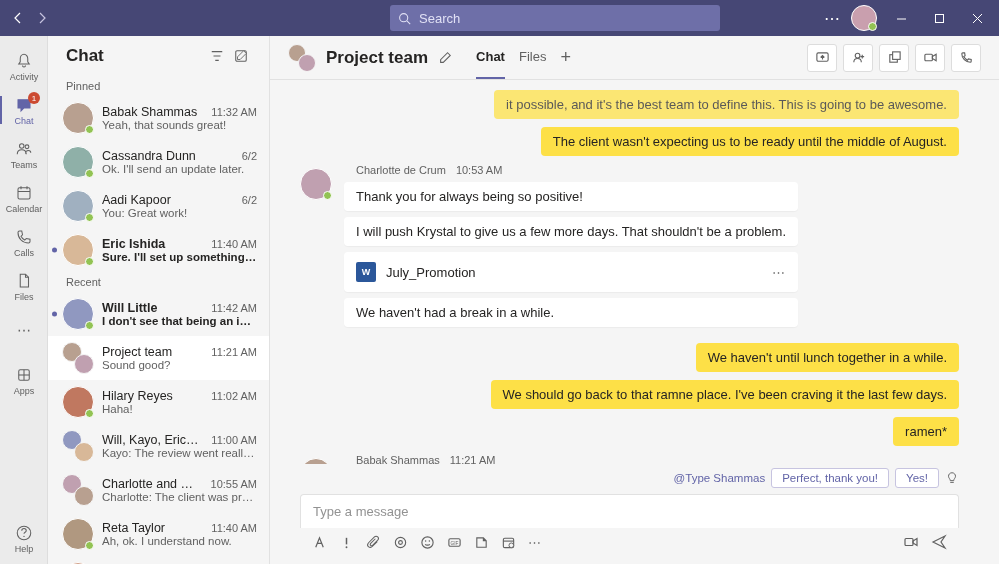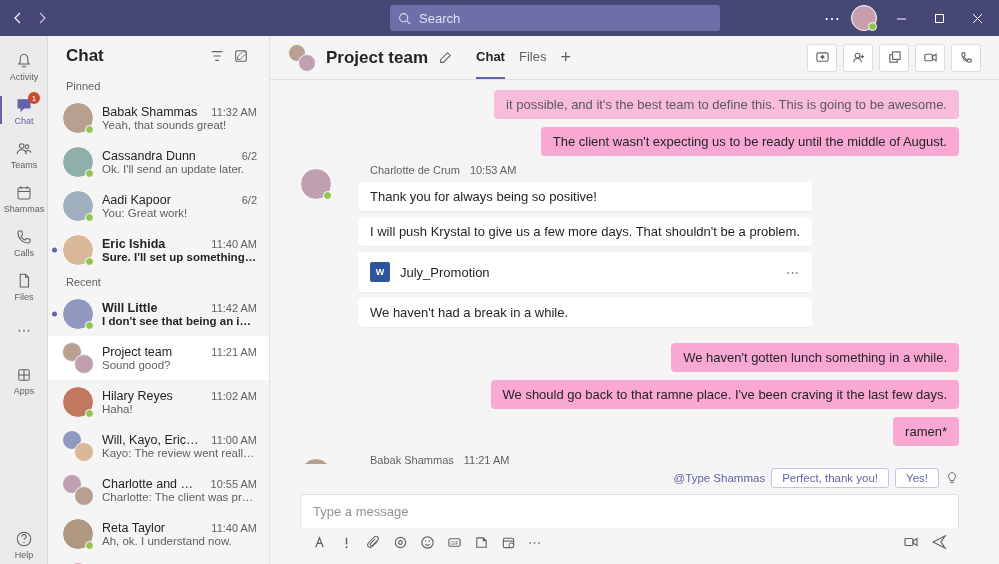--- a/index.html
+++ b/index.html
@@ -54,23 +54,23 @@
   .conv-title { font-size: 17px; font-weight: 700; }
   .conv-edit { color: #616161; cursor: pointer; }
   .conv-tabs { display: flex; gap: 14px; margin-left: 14px; align-items: center; height: 100%; }
   .conv-tab { font-size: 13px; color: #616161; cursor: pointer; height: 100%; display: flex; align-items: center; border-bottom: 2px solid transparent; }
   .conv-tab.active { color: #252423; font-weight: 600; border-bottom-color: #6264a7; }
   .conv-add { color: #616161; cursor: pointer; font-size: 18px; }
   .conv-actions { margin-left: auto; display: flex; gap: 6px; }
   .conv-actbtn { width: 30px; height: 28px; border: 1px solid #ddd; border-radius: 3px; display: flex; align-items: center; justify-content: center; color: #616161; cursor: pointer; background: #fff; }
 
   .messages { flex: 1; overflow-y: auto; padding: 10px 40px 10px 30px; display: flex; flex-direction: column; gap: 8px; }
-  .msg-out { align-self: flex-end; background: #f9a8d4; padding: 7px 12px; border-radius: 4px; max-width: 560px; font-size: 13px; }
+  .msg-out { align-self: flex-end; background: #fde047; padding: 7px 12px; border-radius: 4px; max-width: 560px; font-size: 13px; }
   .msg-out.faded { opacity: 0.75; }
-  .msg-group { display: flex; gap: 26px; align-self: flex-start; max-width: 560px; }
+  .msg-group { display: flex; gap: 12px; align-self: flex-start; max-width: 560px; }
   .msg-av { flex: 0 0 32px; position: relative; height: 32px; margin-top: 4px; }
   .msg-bubbles { display: flex; flex-direction: column; gap: 6px; }
   .msg-meta { font-size: 11px; color: #616161; display: flex; gap: 10px; padding-left: 12px; }
   .msg-meta .author { color: #616161; }
   .msg-in { background: #fff; padding: 7px 12px; border-radius: 4px; font-size: 13px; box-shadow: 0 1px 1px rgba(0,0,0,0.04); }
   .msg-in.attach { display: flex; align-items: center; gap: 10px; padding: 10px 12px; }
   .wordicon { width: 20px; height: 20px; background: #2b579a; color: #fff; font-size: 9px; font-weight: 700; display: flex; align-items: center; justify-content: center; border-radius: 2px; }
   .attach-more { margin-left: auto; color: #616161; cursor: pointer; letter-spacing: 1px; }
 
   .suggestrow { display: flex; justify-content: flex-end; align-items: center; gap: 6px; padding: 4px 40px 6px; }
@@ -167,21 +167,21 @@
     </div>
     <div class="rail-item">
       <span class="rail-icon">
           <svg width="18" height="18" viewBox="0 0 24 24">
             <rect x="4" y="5" width="16" height="15" rx="2" stroke="#616161" stroke-width="1.4" fill="none"></rect>
             <line x1="4" y1="10" x2="20" y2="10" stroke="#616161" stroke-width="1.4"></line>
             <line x1="8" y1="3" x2="8" y2="7" stroke="#616161" stroke-width="1.4"></line>
             <line x1="16" y1="3" x2="16" y2="7" stroke="#616161" stroke-width="1.4"></line>
           </svg>
         </span>
-      <span>Shammas</span>
+      <span>Calendar</span>
     </div>
     <div class="rail-item">
       <span class="rail-icon">
           <svg width="18" height="18" viewBox="0 0 24 24">
             <path d="M6 4 C5 4 4 5 4 6 C4 14 10 20 18 20 C19 20 20 19 20 18 L20 15 L15 14 L13 16 C11 15 9 13 8 11 L10 9 L9 4 Z" stroke="#616161" stroke-width="1.4" fill="none"></path>
           </svg>
         </span>
       <span>Calls</span>
     </div>
     <div class="rail-item">
@@ -200,21 +200,21 @@
       <span class="rail-icon">
           <svg width="18" height="18" viewBox="0 0 24 24">
             <line x1="12" y1="5" x2="12" y2="19" stroke="#616161" stroke-width="1.4"></line>
             <line x1="5" y1="12" x2="19" y2="12" stroke="#616161" stroke-width="1.4"></line>
             <rect x="5" y="5" width="14" height="14" rx="2" stroke="#616161" stroke-width="1.4" fill="none"></rect>
           </svg>
         </span>
       <span>Apps</span>
     </div>
     <div class="rail-spacer"></div>
-    <div class="rail-item" style="">
+    <div class="rail-item" style="margin-bottom:6px">
       <span class="rail-icon">
           <svg width="18" height="18" viewBox="0 0 24 24">
             <circle cx="12" cy="12" r="9" stroke="#616161" stroke-width="1.4" fill="none"></circle>
             <path d="M9 9 C9 7 10 6 12 6 C14 6 15 7 15 9 C15 11 12 11 12 13" stroke="#616161" stroke-width="1.4" fill="none"></path>
             <circle cx="12" cy="16.5" r="0.9" fill="#616161"></circle>
           </svg>
         </span>
       <span>Help</span>
     </div>
   </div>
@@ -466,21 +466,21 @@
           <div class="msg-in attach">
             <span class="wordicon">W</span>
             <span>July_Promotion</span>
             <span class="attach-more">⋯</span>
           </div>
           <div class="msg-in">We haven't had a break in a while.</div>
         </div>
       </div>
 
       <div style="height:12px"></div>
-      <div class="msg-out">We haven't gotten lunch something in a while.</div>
+      <div class="msg-out">We haven't until lunch together in a while.</div>
       <div class="msg-out">We should go back to that ramne place. I've been craving it the last few days.</div>
       <div class="msg-out">ramen*</div>
 
       <div class="msg-group">
         <div class="msg-av">
             <div class="avatar-circle md" style="background:#b8a090"></div>
           </div>
         <div class="msg-bubbles">
           <div class="msg-meta">
               <span class="author">Babak Shammas</span>

